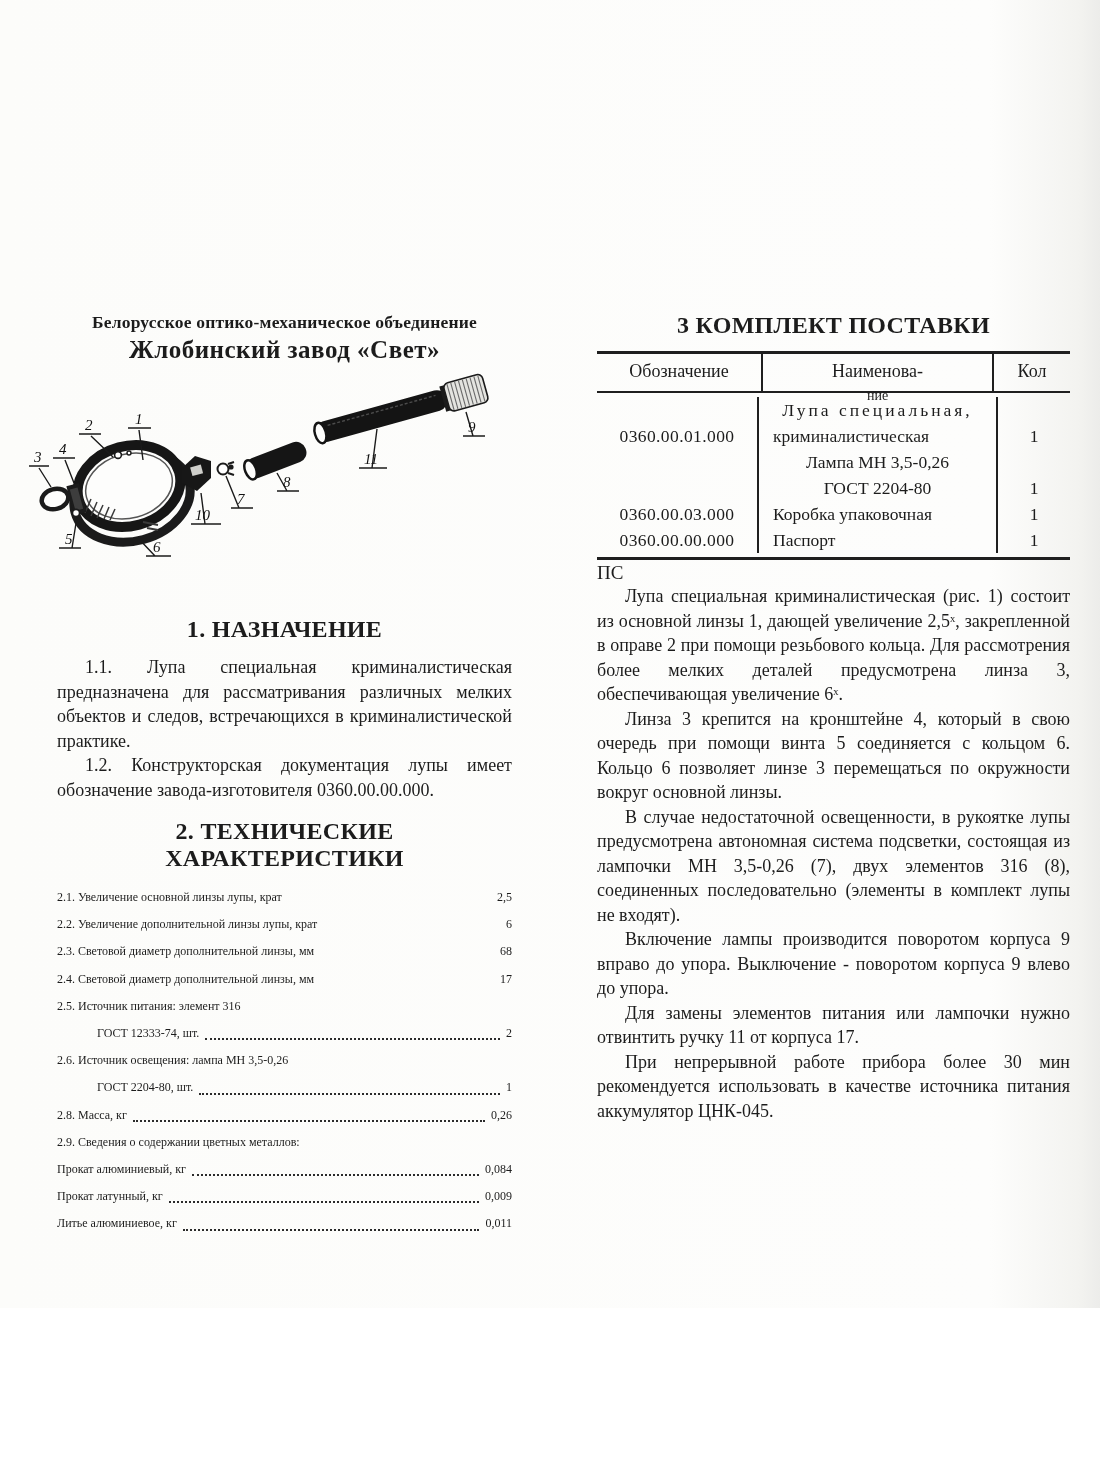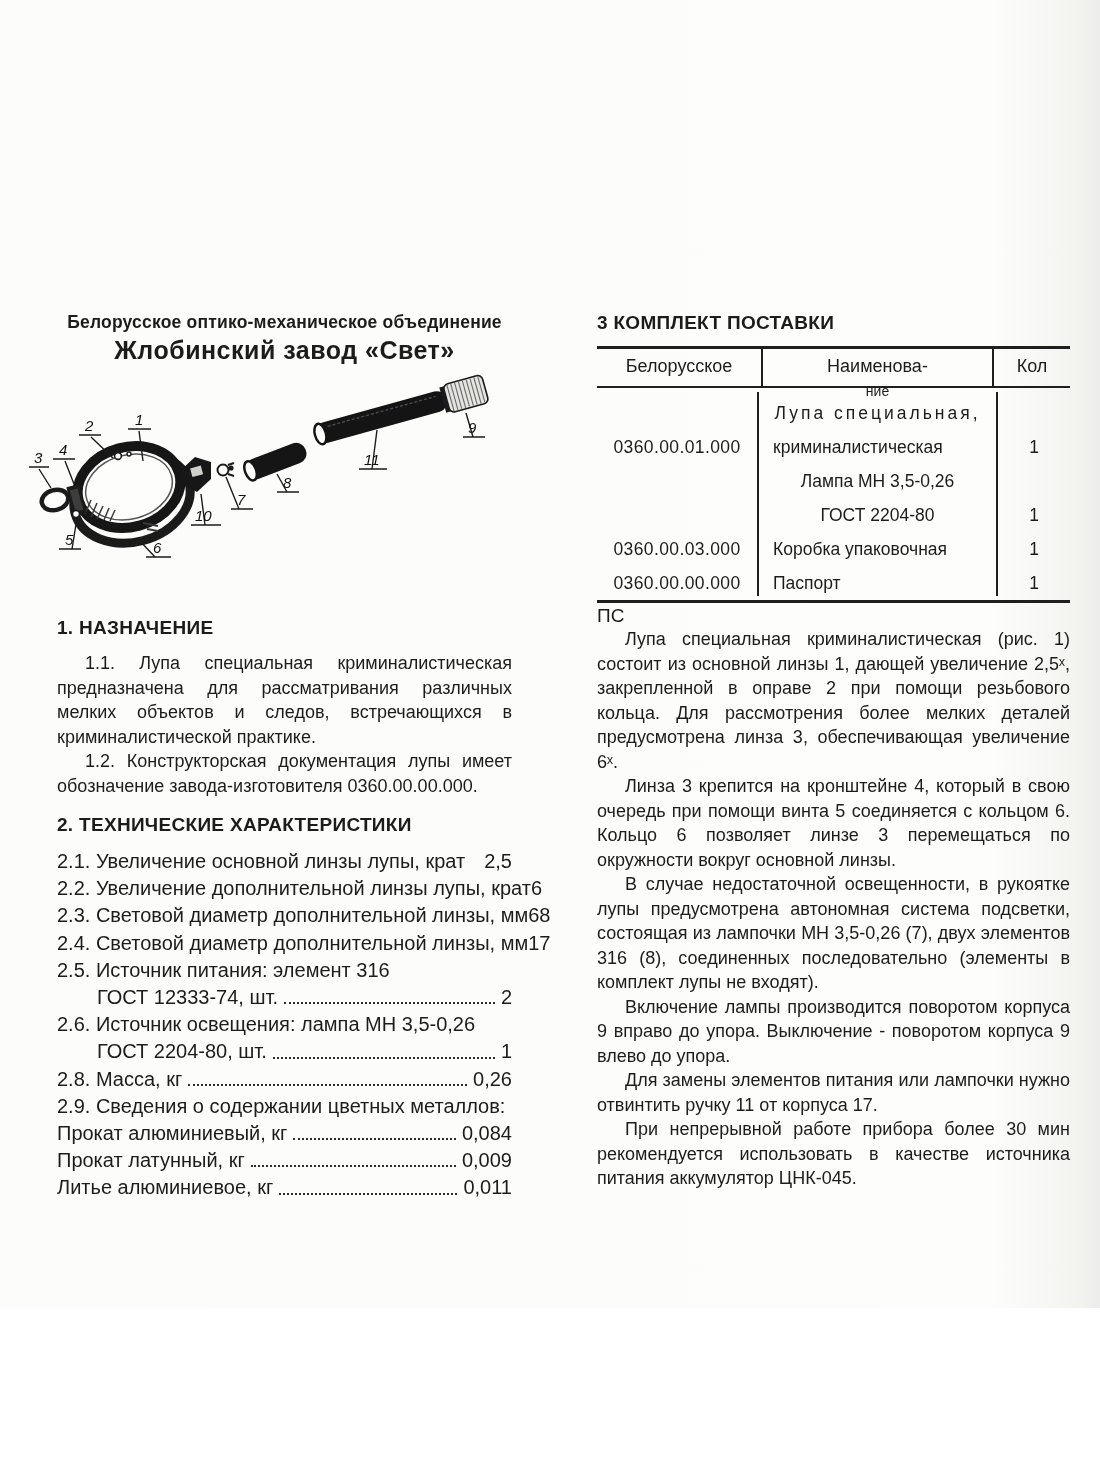--- a/index.html
+++ b/index.html
@@ -1,54 +1,54 @@
 <!DOCTYPE html>
 <html><head>
 <meta charset="utf-8">
 <style>
   html,body{margin:0;padding:0;}
   .page{
     position:relative;
     width:1100px;height:1308px;
     background:linear-gradient(90deg,#fcfcfa 0%,#fdfdfc 90%,#f3f3f0 98%,#ececea 100%);
-    font-family:Liberation Sans, sans-serif;
+    font-family:Liberation Serif, serif;
     color:#1c1c1c;
     overflow:hidden;
   }
   .col-left{position:absolute;left:57px;top:312px;width:455px;}
   .col-right{position:absolute;left:597px;top:312px;width:473px;}
 
   .org{font-weight:bold;font-size:17.5px;text-align:center;letter-spacing:.2px;}
   .factory{font-weight:bold;font-size:25px;text-align:center;margin-top:3px;letter-spacing:.5px;}
 
   .fig-wrap{position:relative;height:242px;}
   .fig-svg{position:absolute;left:-32px;top:8px;}
   .fig-num{font-style:italic;font-size:15px;fill:#121212;}
 
-  h3.sec{font-size:19px;font-weight:bold;margin:10px 0 12px 0;letter-spacing:.3px;}
+  h3.sec{font-size:24px;font-weight:bold;text-align:center;margin:10px 0 12px 0;letter-spacing:.3px;}
   .para{font-size:18px;line-height:24.5px;text-align:justify;text-indent:28px;margin:0;}
 
   .spec{margin-top:2px;}
-  .spec-line{display:flex;align-items:baseline;font-size:20px;line-height:27.2px;}
+  .spec-line{display:flex;align-items:baseline;font-size:12px;line-height:27.2px;}
   .spec-line .st{white-space:nowrap;}
   .spec-line.ind .st{padding-left:40px;}
   .spec-line .sp{flex:1;}
   .spec-line .ld{flex:1;border-bottom:2px dotted #2b2b2b;margin:0 6px;align-self:flex-end;transform:translateY(-7px);}
   .spec-line .sv{white-space:nowrap;}
 
   
   .t3{margin-top:12px;border-top:3px solid #1f1f1f;border-bottom:3px solid #1f1f1f;}
   .t3-head{display:flex;border-bottom:2.5px solid #1f1f1f;}
   .t3-body{display:flex;}
   .c1{width:160px;border-right:2px solid #1f1f1f;}
   .c2{flex:1;border-right:2px solid #1f1f1f;position:relative;}
   .c3{width:72px;}
   .t3-head .hc{font-size:18px;text-align:center;padding:7px 2px 9px 2px;}
   .nie{position:absolute;left:50%;transform:translateX(-50%);bottom:-12px;font-size:14px;background:transparent;line-height:14px;}
-  .tl{font-size:17.5px;line-height:26px;height:26px;white-space:nowrap;overflow:visible;margin-top:8px;}
+  .tl{font-size:17.5px;line-height:26px;height:26px;white-space:nowrap;overflow:visible;}
   .c1 .tl{text-align:center;letter-spacing:.4px;}
   .c2 .tl{text-align:center;}
   .c2 .tl.left{text-align:left;padding-left:14px;}
   .c2 .tl.spread{letter-spacing:3px;}
   .c3 .tl{text-align:center;}
   .t3-body{padding:4px 0 4px 0;}
   .ps{font-size:19px;line-height:22px;margin:2px 0 0 0;}
   .sec4-title{margin-top:-2px;}
 </style>
 </head>
@@ -197,21 +197,21 @@
           <span class="sv">0,011</span>
         </div>
     </div>
   </div>
 
   <div class="col-right">
     <h3 class="sec" style="margin-top:0;">3 КОМПЛЕКТ ПОСТАВКИ</h3>
 
     <div class="t3">
       <div class="t3-head">
-        <div class="c1 hc">Белорусское</div>
+        <div class="c1 hc">Обозначение</div>
         <div class="c2 hc">
           <span>Наименова-</span>
           <span class="nie">ние</span>
         </div>
         <div class="c3 hc">Кол</div>
       </div>
       <div class="t3-body">
         <div class="c1">
           <div class="tl"></div>
           <div class="tl">0360.00.01.000</div>

